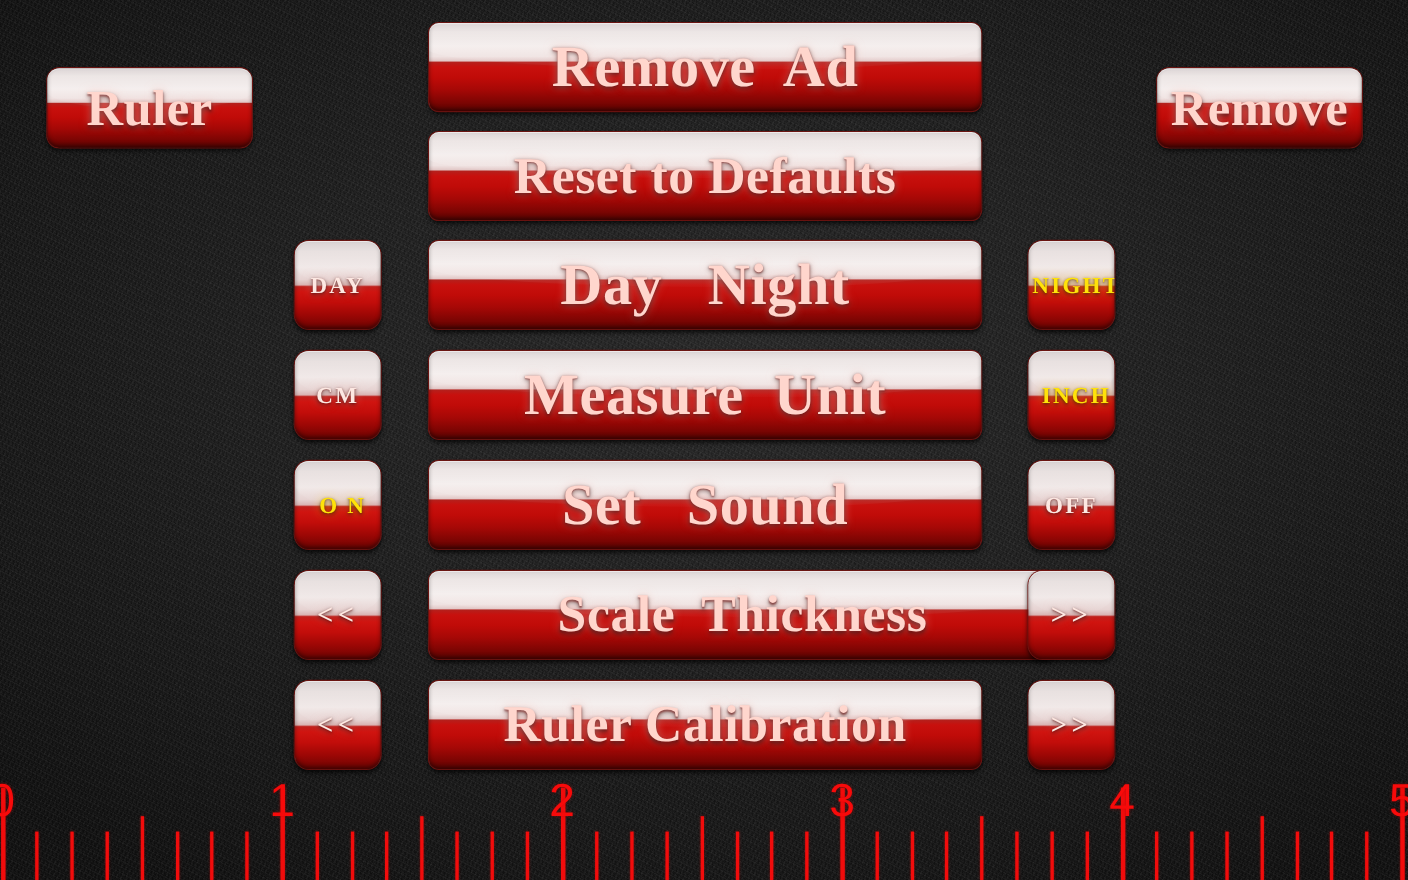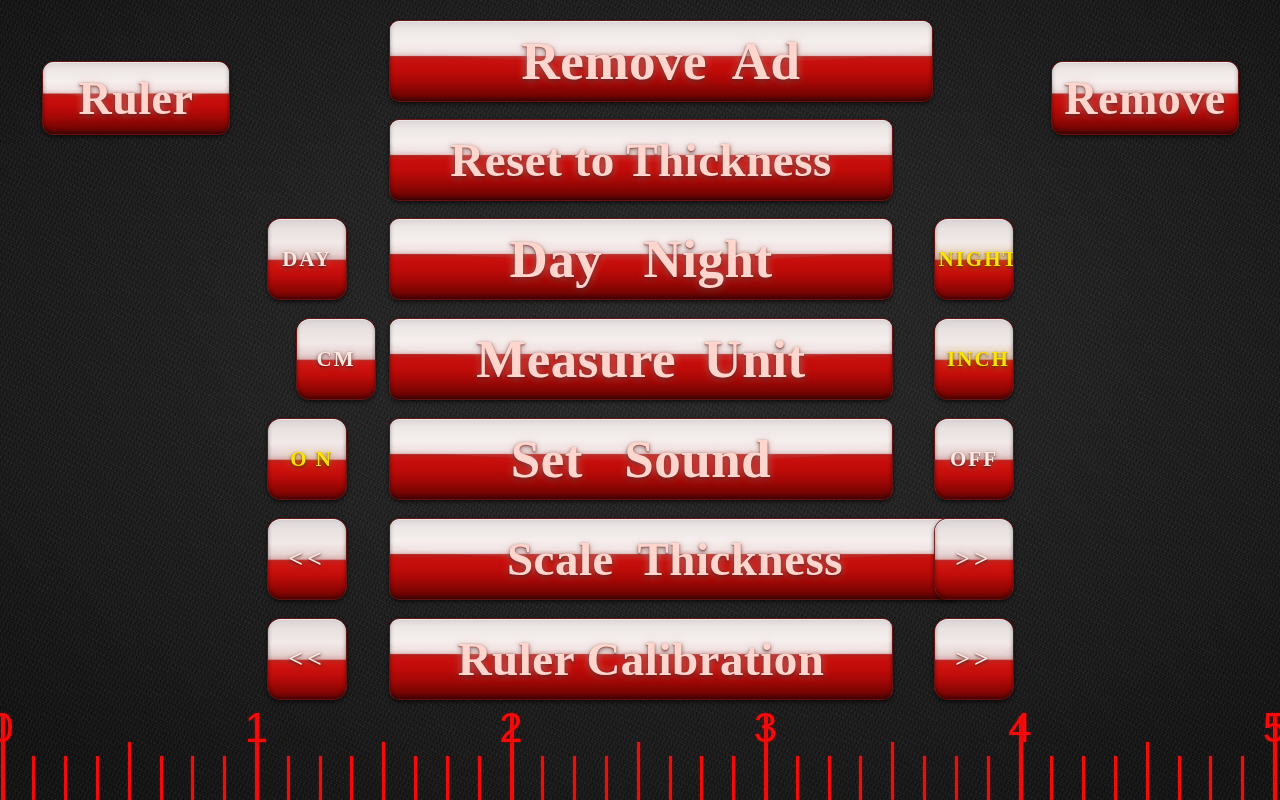--- a/index.html
+++ b/index.html
@@ -152,39 +152,39 @@
 <div id="stage">
 
   <div class="btn pill" style="left:43px; top:62px; width:186px; height:72px;">
     <span class="btn-label">Ruler</span>
   </div>
 
   <div class="btn pill" style="left:1052px; top:62px; width:186px; height:72px;">
     <span class="btn-label">Remove</span>
   </div>
 
-  <div class="btn wide" style="left:390px; top:21px; width:542px; height:80px;font-family:Liberation Serif, serif;">
+  <div class="btn wide" style="left:390px; top:21px; width:502px; height:80px;font-family:Liberation Serif, serif;">
     <span class="btn-label">Remove  Ad</span>
   </div>
 
   <div class="btn wide wide-small" style="left:390px; top:120px; width:502px; height:80px;">
-    <span class="btn-label">Reset to Thickness</span>
+    <span class="btn-label">Reset to Defaults</span>
   </div>
 
   <div class="btn sq" style="left:268px; top:219px;">
     <span class="btn-label">DAY</span>
   </div>
   <div class="btn wide" style="left:390px; top:219px; width:502px; height:80px;justify-content:center;">
     <span class="btn-label">Day   Night</span>
   </div>
   <div class="btn sq active" style="left:935px; top:219px;">
     <span class="btn-label">NIGHT</span>
   </div>
 
-  <div class="btn sq" style="left:268px; top:319px;margin-left:29px;">
+  <div class="btn sq" style="left:268px; top:319px;">
     <span class="btn-label">CM</span>
   </div>
   <div class="btn wide" style="left:390px; top:319px; width:502px; height:80px;">
     <span class="btn-label">Measure  Unit</span>
   </div>
   <div class="btn sq active" style="left:935px; top:319px;">
     <span class="btn-label">INCH</span>
   </div>
 
   <div class="btn sq active" style="left:268px; top:419px;">

